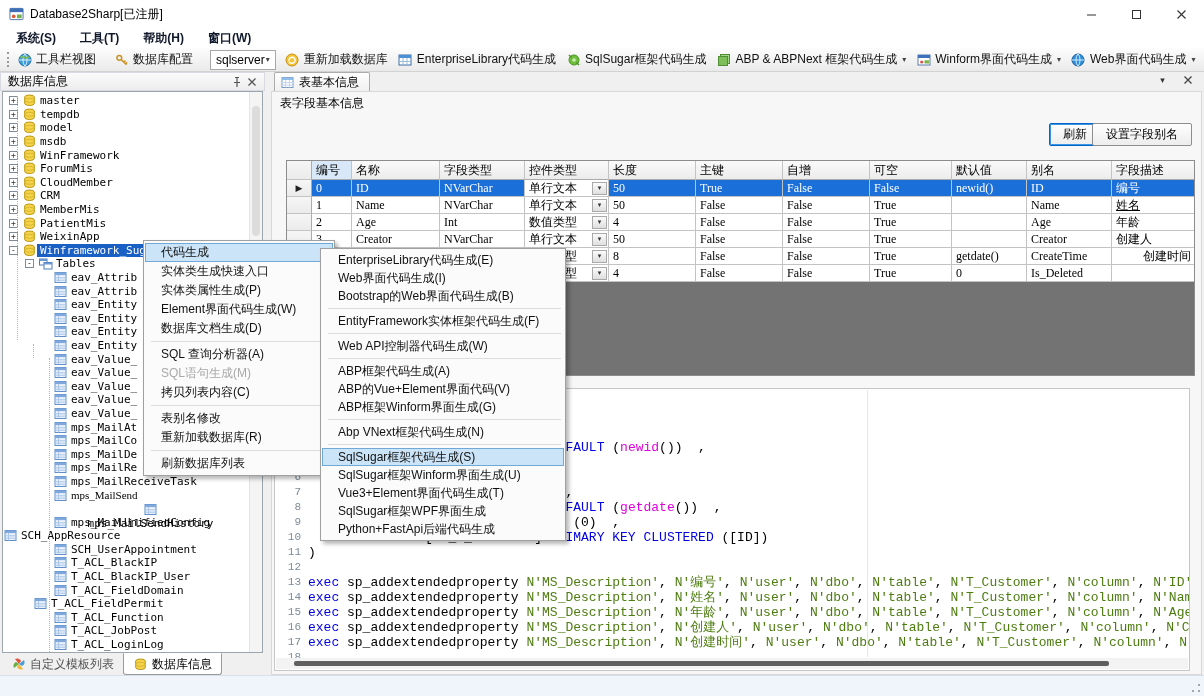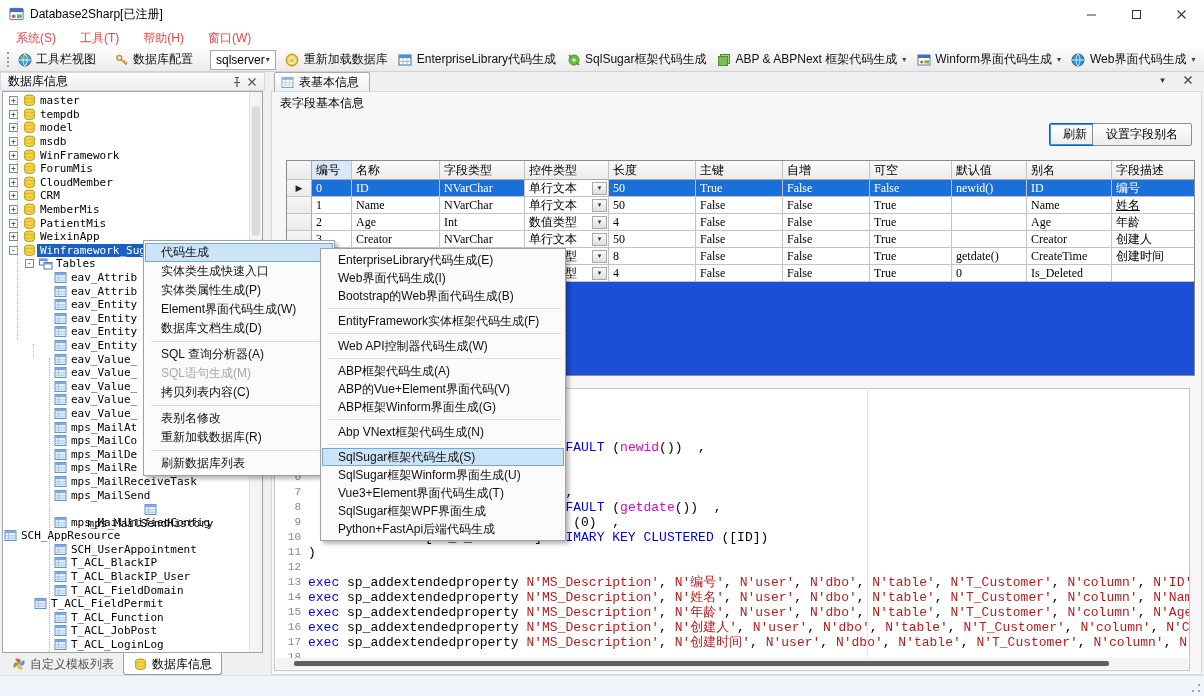--- a/index.html
+++ b/index.html
@@ -8,21 +8,21 @@
   .window { position:absolute; inset:0; outline:1px solid #B9C3CC; background:#F0F0F0; }
 
   
   .titlebar { height:28px; background:#FFFFFF; display:flex; align-items:center; padding-left:9px; gap:6px; }
   .title-text { font-size:12px; color:#000; }
   .winbtns { margin-left:auto; display:flex; height:28px; }
   .winbtn { width:45px; height:28px; display:flex; align-items:center; justify-content:center; }
 
   
   .menubar { height:20px; background:#FFFFFF; display:flex; align-items:center; padding-left:7px; font-size:12px; }
-  .menu-item { padding:2px 9px; margin-right:6px; color:#ef4444; }
+  .menu-item { padding:2px 9px; margin-right:6px; color:#0f172a;font-weight:bold; }
 
   
   .toolbar { height:24px; background:linear-gradient(#FDFDFD,#EAEAEA); border-bottom:1px solid #D2D2D2; display:flex; align-items:center; padding:0 4px; font-size:12px; white-space:nowrap; }
   .tb-grip { width:5px; height:15px; margin:0 3px; border-left:2px dotted #9B9B9B; }
   .tb-btn { display:flex; align-items:center; gap:4px; padding:2px 5px; color:#111; }
   .tb-sep { width:1px; height:17px; background:#C6C6C6; margin:0 4px; }
   .tb-combo { width:112px; height:20px; background:#fff; border:1px solid #A8A8A8; display:flex; align-items:center; justify-content:space-between; padding:0 5px; margin:0 4px; }
   .dd { font-size:8px; color:#444; margin-left:1px; }
   .icn { display:inline-flex; width:15px; height:15px; align-items:center; justify-content:center; flex:none; }
 
@@ -49,40 +49,40 @@
   .right-panel { position:absolute; left:269px; right:0; top:72px; bottom:21px; }
   .tabstrip { height:19px; display:flex; align-items:flex-end; padding-left:5px; }
   .tab { display:flex; align-items:center; gap:4px; height:19px; padding:0 10px 0 5px; font-size:12px; background:linear-gradient(#FFFFFF,#F0F0F0); border:1px solid #ACACAC; border-bottom:none; border-radius:2px 2px 0 0; }
   .tabstrip-right { margin-left:auto; display:flex; gap:10px; padding:0 9px 4px 0; color:#333; align-items:center; }
   .content { position:absolute; left:2px; right:2px; top:19px; bottom:0; background:#F7F7F7; border:1px solid #D8D8D8; }
   .group-label { position:absolute; left:8px; top:3px; font-size:12px; color:#000; }
   .win-btn { position:absolute; top:31px; height:23px; padding:0 13px; font-size:12px; background:linear-gradient(#FEFEFE,#EDEDED); border:1px solid #8E8E8E; border-radius:2px; }
   .win-btn.default { border:1px solid #0066CC; box-shadow:inset 0 0 0 1px #3D93E0; }
 
   
-  .grid { position:absolute; left:14px; top:68px; width:909px; height:216px; background:#1d4ed8; border:1px solid #8C8C8C; font-size:12px; overflow:hidden; }
+  .grid { position:absolute; left:14px; top:68px; width:909px; height:216px; background:#737373; border:1px solid #8C8C8C; font-size:12px; overflow:hidden; }
   .g-row { display:flex; height:17px; }
   .g-row.hdr { height:19px; }
   .g-cell { border-right:1px solid #C3C3C3; border-bottom:1px solid #C3C3C3; padding:0 4px; overflow:hidden; white-space:nowrap; background:#fff; color:#000;
             font-family:"Liberation Serif","DejaVu Serif",serif; line-height:16px; }
   .g-hcell { background:linear-gradient(#FAFAFA,#ECECEC); border-right:1px solid #C3C3C3; border-bottom:1px solid #ABABAB; padding:0 4px; white-space:nowrap; overflow:hidden;
              font-family:"Liberation Sans",sans-serif; line-height:18px; }
   .g-hcell.cur { background:#D8E8F8; }
   .g-rowhdr { background:linear-gradient(#F6F6F6,#EBEBEB); border-right:1px solid #ABABAB; border-bottom:1px solid #C3C3C3; display:flex; align-items:center; justify-content:center; color:#222; font-size:9px; }
   .g-row.sel .g-cell { background:#1B6FD9; color:#fff; }
   .g-row.sel .g-cell.combo { background:#fff; color:#000; }
   .g-cell.combo { display:flex; align-items:center; justify-content:space-between; padding-right:1px; }
   .combo-btn { width:15px; height:13px; background:linear-gradient(#FBFBFB,#DFDFDF); border:1px solid #A9A9A9; font-size:7px; color:#333; display:flex; align-items:center; justify-content:center; flex:none; }
 
   
   .code { position:absolute; left:2px; top:296px; right:11px; bottom:3px; background:#fff; border:1px solid #C6C6C6; overflow:hidden;
           font-family:"Liberation Mono","DejaVu Sans Mono",monospace; font-size:13px; }
   .code-line { position:absolute; left:33px; height:15px; line-height:15px; white-space:pre; color:#000; }
   .lnum { position:absolute; left:2px; width:24px; text-align:right; height:15px; line-height:15px; color:#7E8B97; font-size:11px; }
-  .tk-k { color:#0000E0; } .tk-s { color:#b91c1c; } .tk-f { color:#E000E0; } .tk-p { color:#000; }
+  .tk-k { color:#0000E0; } .tk-s { color:#4d7c0f; } .tk-f { color:#E000E0; } .tk-p { color:#000; }
   .vguide { position:absolute; left:592px; top:1px; bottom:13px; width:1px; background:#E6E6E6; }
   .hscroll { position:absolute; left:1px; right:1px; bottom:1px; height:11px; background:#F3F3F3; }
   .hthumb { position:absolute; left:18px; width:815px; top:3px; height:5px; background:#5F5F5F; border-radius:2px; }
 
   
   .statusbar { position:absolute; left:0; right:0; bottom:0; height:21px; background:#EFF5FB; border-top:1px solid #D7E0E9; }
   .grip-dots { position:absolute; right:2px; bottom:2px; width:12px; height:12px;
                background:radial-gradient(circle at 3px 9px,#9AA7B4 1px,transparent 1.4px),radial-gradient(circle at 9px 9px,#9AA7B4 1px,transparent 1.4px),radial-gradient(circle at 9px 3px,#9AA7B4 1px,transparent 1.4px); }
 
   
@@ -543,21 +543,21 @@
           <div class="tree-item" style="padding-left: 50px;">
             <span class="icn">
               <svg width="13" height="13" viewBox="0 0 13 13">
                 <rect x="1" y="1.5" width="11" height="10" fill="#EAF1FB" stroke="#5E8FCB"></rect>
                 <rect x="1" y="1.5" width="11" height="2.6" fill="#7FA8DC"></rect>
                 <path d="M1 6.8h11M1 9.2h11M4.6 4.1v7.4" stroke="#A9C4E6" fill="none"></path>
               </svg>
             </span>
             <span class="tree-label">mps_MailReceiveTask</span>
           </div>
-          <div class="tree-item" style="padding-left: 50px;">
+          <div class="tree-item" style="padding-left: 50px; font-family: Liberation Serif, serif;">
             <span class="icn">
               <svg width="13" height="13" viewBox="0 0 13 13">
                 <rect x="1" y="1.5" width="11" height="10" fill="#EAF1FB" stroke="#5E8FCB"></rect>
                 <rect x="1" y="1.5" width="11" height="2.6" fill="#7FA8DC"></rect>
                 <path d="M1 6.8h11M1 9.2h11M4.6 4.1v7.4" stroke="#A9C4E6" fill="none"></path>
               </svg>
             </span>
             <span class="tree-label">mps_MailSend</span>
           </div>
           <div class="tree-item" style="padding-left: 50px; flex-direction: column;">
@@ -819,21 +819,21 @@
             <div class="g-cell combo" style="width: 84px; flex: 0 0 auto;">
               <span>日期类型</span>
               <span class="combo-btn">▾</span>
             </div>
             <div class="g-cell" style="width: 87px; flex: 0 0 auto;">8</div>
             <div class="g-cell" style="width: 87px; flex: 0 0 auto;">False</div>
             <div class="g-cell" style="width: 87px; flex: 0 0 auto;">False</div>
             <div class="g-cell" style="width: 82px; flex: 0 0 auto;">True</div>
             <div class="g-cell" style="width: 75px; flex: 0 0 auto;">getdate()</div>
             <div class="g-cell" style="width: 85px; flex: 0 0 auto;">CreateTime</div>
-            <div class="g-cell" style="width: 84px; flex: 0 0 auto;">创建时间</div>
+            <div class="g-cell" style="width: 84px; flex: 0 0 auto; text-align: right;">创建时间</div>
           </div>
           <div class="g-row">
             <div class="g-rowhdr" style="width: 25px; flex: 0 0 auto;"></div>
             <div class="g-cell" style="width: 40px; flex: 0 0 auto;">5</div>
             <div class="g-cell" style="width: 88px; flex: 0 0 auto;">Is_Deleted</div>
             <div class="g-cell" style="width: 85px; flex: 0 0 auto;">Int</div>
             <div class="g-cell combo" style="width: 84px; flex: 0 0 auto;">
               <span>数值类型</span>
               <span class="combo-btn">▾</span>
             </div>

